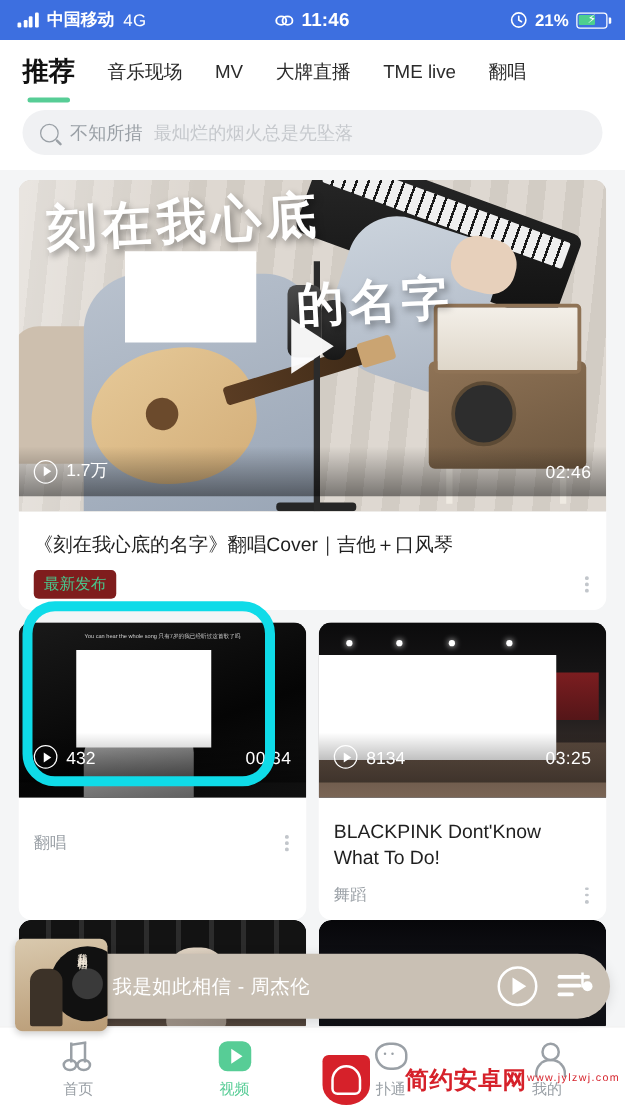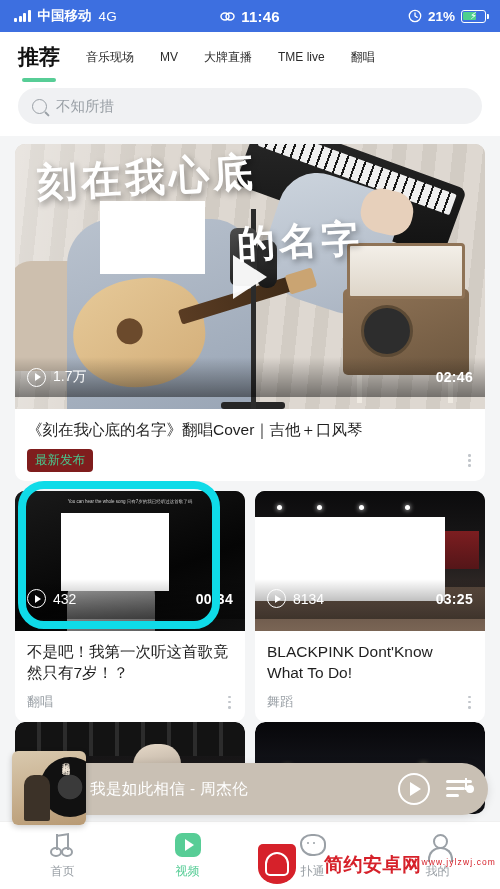--- a/index.html
+++ b/index.html
@@ -41,21 +41,21 @@
   .bolt{position:absolute;left:50%;top:50%;transform:translate(-50%,-50%);
         font-size:10px;color:#fff;line-height:1;}
   .pct{font-size:13.5px;font-weight:600;}
 
   
   .tabsbar{
     background:#fff; height:52px; display:flex; align-items:center;
     padding:0 18px; gap:26px; position:relative;
   }
   .tab{
-    font-size:12px; color:#2b2b2b; position:relative; white-space:nowrap;
+    font-size:15px; color:#2b2b2b; position:relative; white-space:nowrap;
     padding-bottom:2px; cursor:pointer;
   }
   .tab.active{ font-size:21px; font-weight:700; color:#111; }
   .tab.active .under{
     position:absolute; left:4px; right:4px; bottom:-9px; height:4.5px;
     background:#57cd96; border-radius:3px;
   }
 
   
   .searchwrap{ background:#fff; padding:4px 18px 12px; }
@@ -138,23 +138,23 @@
      border-top:22px solid transparent;border-bottom:22px solid transparent;}
 
   .thumbbar{position:absolute;left:0;right:0;bottom:12px;height:40px;
      background:linear-gradient(0deg,rgba(0,0,0,.45),rgba(0,0,0,0));
      display:flex;align-items:center;justify-content:space-between;padding:0 12px;}
   .plays{display:flex;align-items:center;gap:7px;color:#fff;font-size:14px;font-weight:500;}
   .pcircle{width:19px;height:19px;border:1.7px solid #fff;border-radius:50%;
      display:flex;align-items:center;justify-content:center;flex:none;}
   .pcircle:after{content:"";width:0;height:0;border-left:6px solid #fff;
      border-top:4px solid transparent;border-bottom:4px solid transparent;margin-left:2px;}
-  .dur{color:#fff;font-size:14px;font-weight:700;letter-spacing:.3px;}
-
-  .card-body{padding:11px 12px 9px;}
+  .dur{color:#fff;font-size:14px;font-weight:400;letter-spacing:.3px;}
+
+  .card-body{padding:18px 12px 9px;}
   .card-title{font-size:15.5px;color:#1f1f1f;line-height:1.35;}
   .meta-row{display:flex;align-items:center;justify-content:space-between;margin-top:8px;}
   .badge{background:#7f1d1d;color:#49c68c;font-size:12.5px;padding:3px 8px;border-radius:4px;}
   .catg{color:#9aa0a6;font-size:13px;}
   .kebab{display:flex;flex-direction:column;gap:2.5px;padding:4px 2px;}
   .kebab i{width:2.6px;height:2.6px;border-radius:50%;background:#c2c6cb;display:block;}
 
   
   .grid{display:flex;gap:10px;}
   .gcard{background:#fff;border-radius:10px;overflow:hidden;width:calc(50% - 5px);position:relative;}
@@ -326,20 +326,21 @@
   </div>
   <div class="tab">
     <span>翻唱</span>
   </div>
 </div>
 
 <div class="searchwrap">
   <div class="searchbar">
     <span class="mag"></span>
     <span class="sq1">不知所措</span>
+    <span class="sq2">最灿烂的烟火总是先坠落</span>
   </div>
 </div>
 
 <div class="feed">
 
   <div class="card">
     <div class="hero-thumb">
       <div class="wallpane"></div>
       <div class="sofa"></div>
       <div class="melodica"></div>
@@ -396,21 +397,20 @@
         <div class="whiteblock wb-g1"></div>
         <div class="thumbbar">
           <span class="plays">
             <span class="pcircle"></span>
             <span>432</span>
           </span>
           <span class="dur">00:34</span>
         </div>
       </div>
       <div class="card-body">
-        <div class="card-title">不是吧！我第一次听这首歌竟然只有7岁！？</div>
         <div class="meta-row">
           <span class="catg">翻唱</span>
           <span class="kebab">
               <i></i>
               <i></i>
               <i></i>
             </span>
         </div>
       </div>
     </div>

